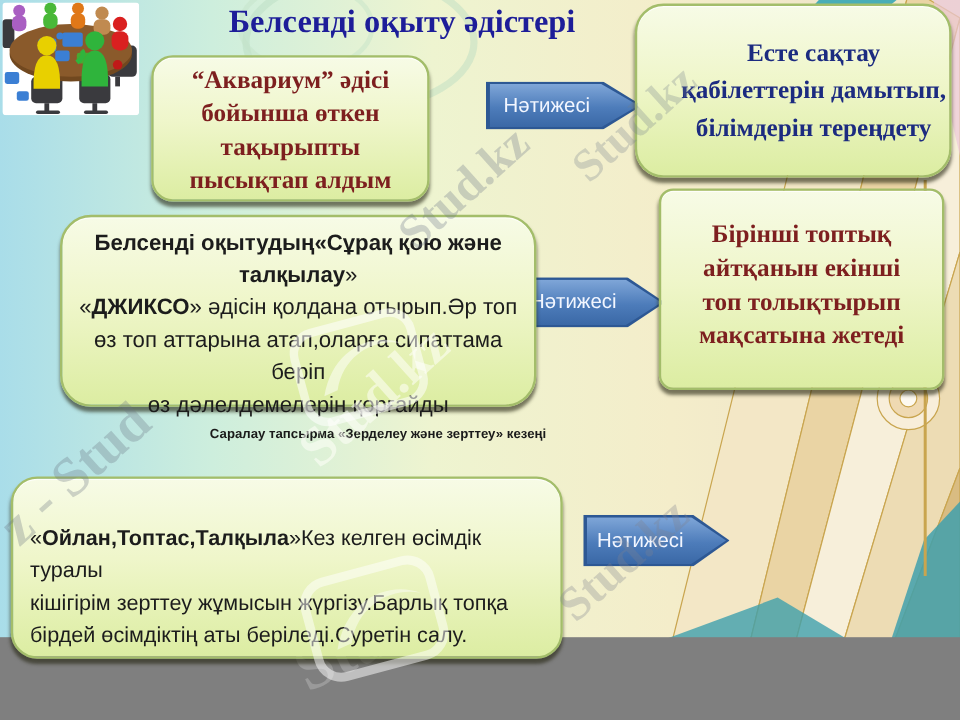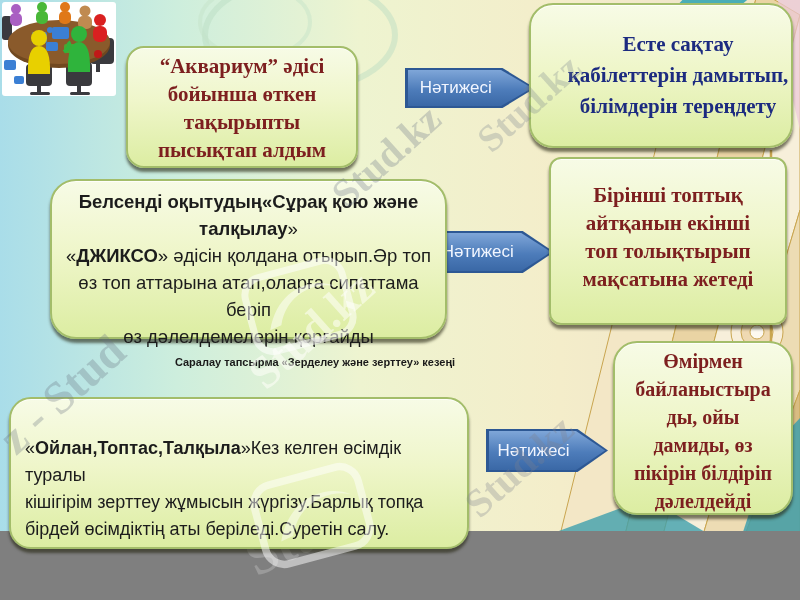--- a/index.html
+++ b/index.html
@@ -148,20 +148,21 @@
       <g>
         <circle cx="37" cy="36" r="8" fill="#e8d000"></circle>
         <path d="M26 72 Q25 44 37 44 Q49 44 48 72 Z" fill="#e8d000"></path>
         <circle cx="77" cy="32" r="8" fill="#2fb43c"></circle>
         <path d="M66 70 Q65 40 77 40 Q89 40 88 70 Z" fill="#2fb43c"></path>
         <path d="M62 50 Q70 44 66 40" stroke="#2fb43c" stroke-width="4" fill="none"></path>
       </g>
     </svg>
   </div>
 
+  <div class="title">Белсенді оқыту әдістері</div>
 
   <div class="box box-aquarium serif-red">
     <div class="txt">“Аквариум” әдісі
 бойынша өткен
 тақырыпты
 пысықтап алдым</div>
   </div>
 
   <div class="arrow arrow-1">
     <div class="a-bg"></div>
@@ -203,28 +204,20 @@
 кішігірім зерттеу жұмысын жүргізу.Барлық топқа
 бірдей өсімдіктің аты беріледі.Суретін салу.</span></div>
   </div>
 
   <div class="arrow arrow-3">
     <div class="a-bg"></div>
     <div class="a-fill"></div>
     <div class="a-label">Нәтижесі</div>
   </div>
 
-  <div class="box box-lifelink serif-red">
-    <div class="txt">Өмірмен
-байланыстыра
-ды, ойы
-дамиды, өз
-пікірін білдіріп
-дәлелдейді</div>
-  </div>
 
   <div class="wmark wm1">Stud.kz</div>
   <div class="wmark wm2">Stud.kz</div>
   <div class="wmark wm3">z - Stud</div>
   <div class="wmark wm4">Stud.kz</div>
   <div class="wmark wm5">Stud.kz</div>
 
   <svg class="logo-wm" style="left:243px;top:262px;transform:rotate(-15deg);" width="112" height="88" viewBox="0 0 112 88">
     <rect x="6" y="6" width="100" height="76" rx="18" fill="none" stroke="rgba(255,255,255,0.55)" stroke-width="7"></rect>
     <path d="M22 60 C38 24 74 18 96 34 C76 24 46 30 34 58 Z" fill="rgba(255,255,255,0.5)"></path>

